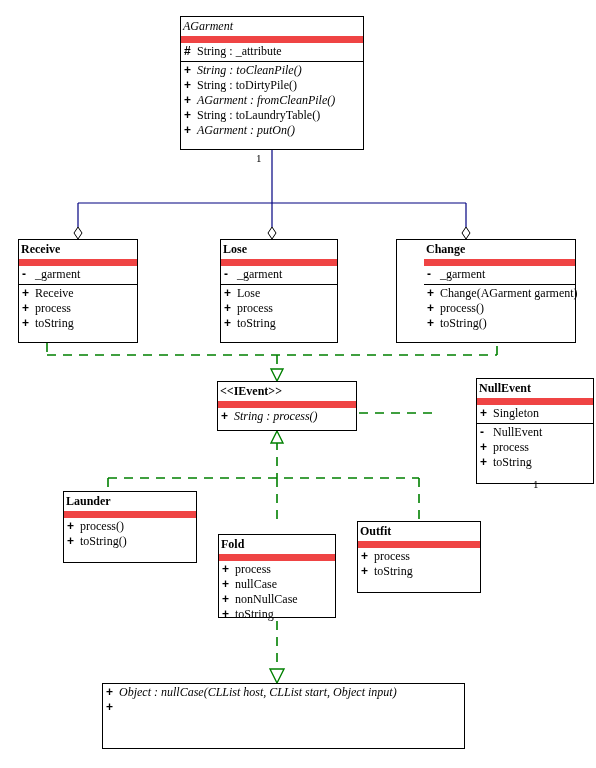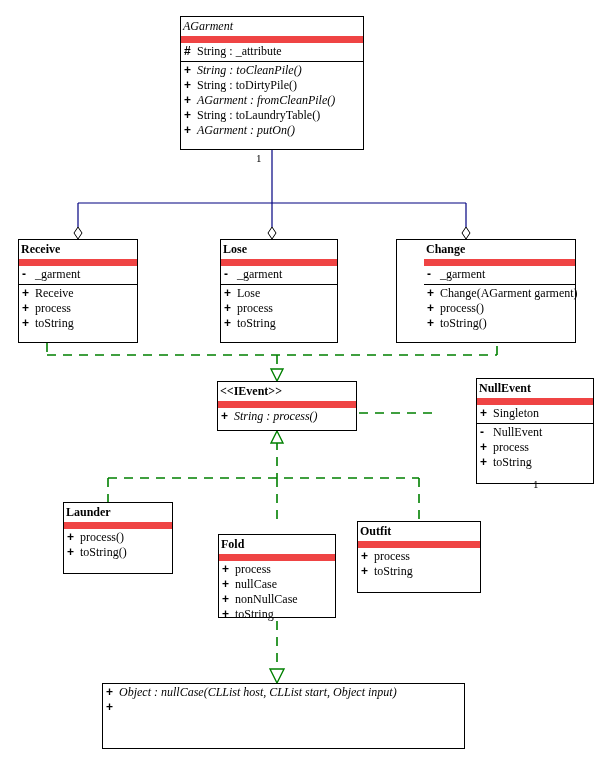--- a/index.html
+++ b/index.html
@@ -276,21 +276,21 @@
         <span class="vis">+</span>
         <span class="mname">process</span>
       </div>
       <div class="uml-member">
         <span class="vis">+</span>
         <span class="mname">toString</span>
       </div>
     </div>
   </div>
 
-  <div class="uml-class" style="left:63px; top:502px; width:110px; height:72px;">
+  <div class="uml-class" style="left:63px; top:491px; width:134px; height:72px;">
     <div class="uml-name">Launder</div>
     <div class="uml-compartment last">
       <div class="uml-member">
         <span class="vis">+</span>
         <span class="mname">process()</span>
       </div>
       <div class="uml-member">
         <span class="vis">+</span>
         <span class="mname">toString()</span>
       </div>

